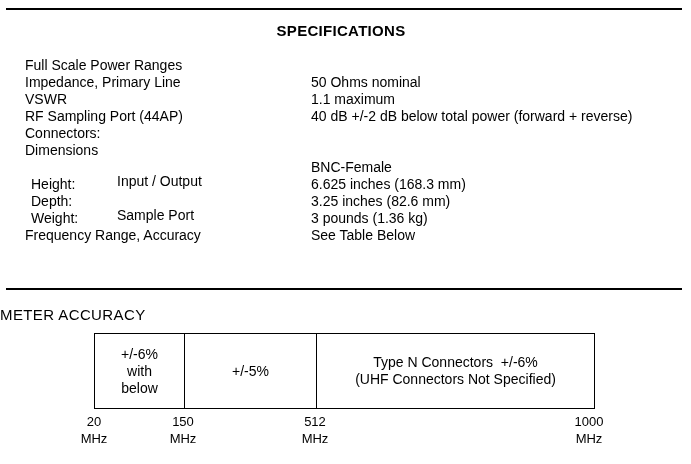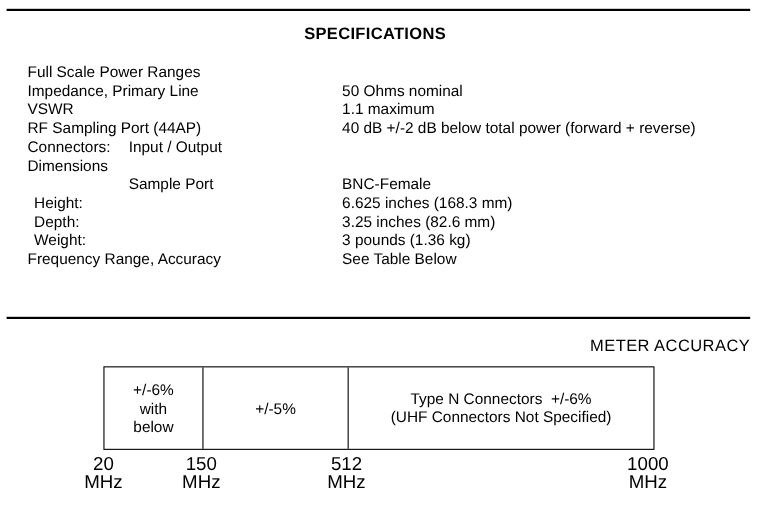--- a/index.html
+++ b/index.html
@@ -38,28 +38,28 @@
     left: 25px;
     width: 660px;
   }
   .spec-row {
     position: relative;
     height: 17px;
     line-height: 17px;
   }
   .spec-label    { position: absolute; left: 0;     white-space: nowrap; }
   .spec-row.indent .spec-label { left: 6px; }
-  .spec-sublabel { position: absolute; left: 92px;  white-space: nowrap; }
+  .spec-sublabel { position: absolute; left: 92px;  white-space: nowrap; margin-top: 48px; }
   .spec-value    { position: absolute; left: 286px; white-space: nowrap; }
   .meter-title {
     position: absolute;
     top: 306px;
     left: 0;
     width: 100%;
-    text-align: right;
+    text-align: left;
     font-size: 15px;
     letter-spacing: 0.4px;
   }
   .accuracy-table {
     position: absolute;
     left: 94px;
     top: 333px;
     width: 501px;
     height: 76px;
     box-sizing: border-box;
@@ -78,21 +78,21 @@
   .band .band-line { white-space: pre-wrap; }
   .band-1 { width: 89px; }
   .band-2 { width: 133px; border-left: 1.5px solid #000000; border-right: 1.5px solid #000000; }
   .band-3 { flex: 1; }
   .freq-tick {
     position: absolute;
     top: 413px;
     transform: translateX(-50%);
     text-align: center;
     line-height: 17px;
-    font-size: 17px;
+    font-size: 13px;
     white-space: nowrap;
   }
   .freq-20   { left: 94px; }
   .freq-150  { left: 183px; }
   .freq-512  { left: 315px; }
   .freq-1000 { left: 589px; }
 </style>
 </head>
 <body>
 

